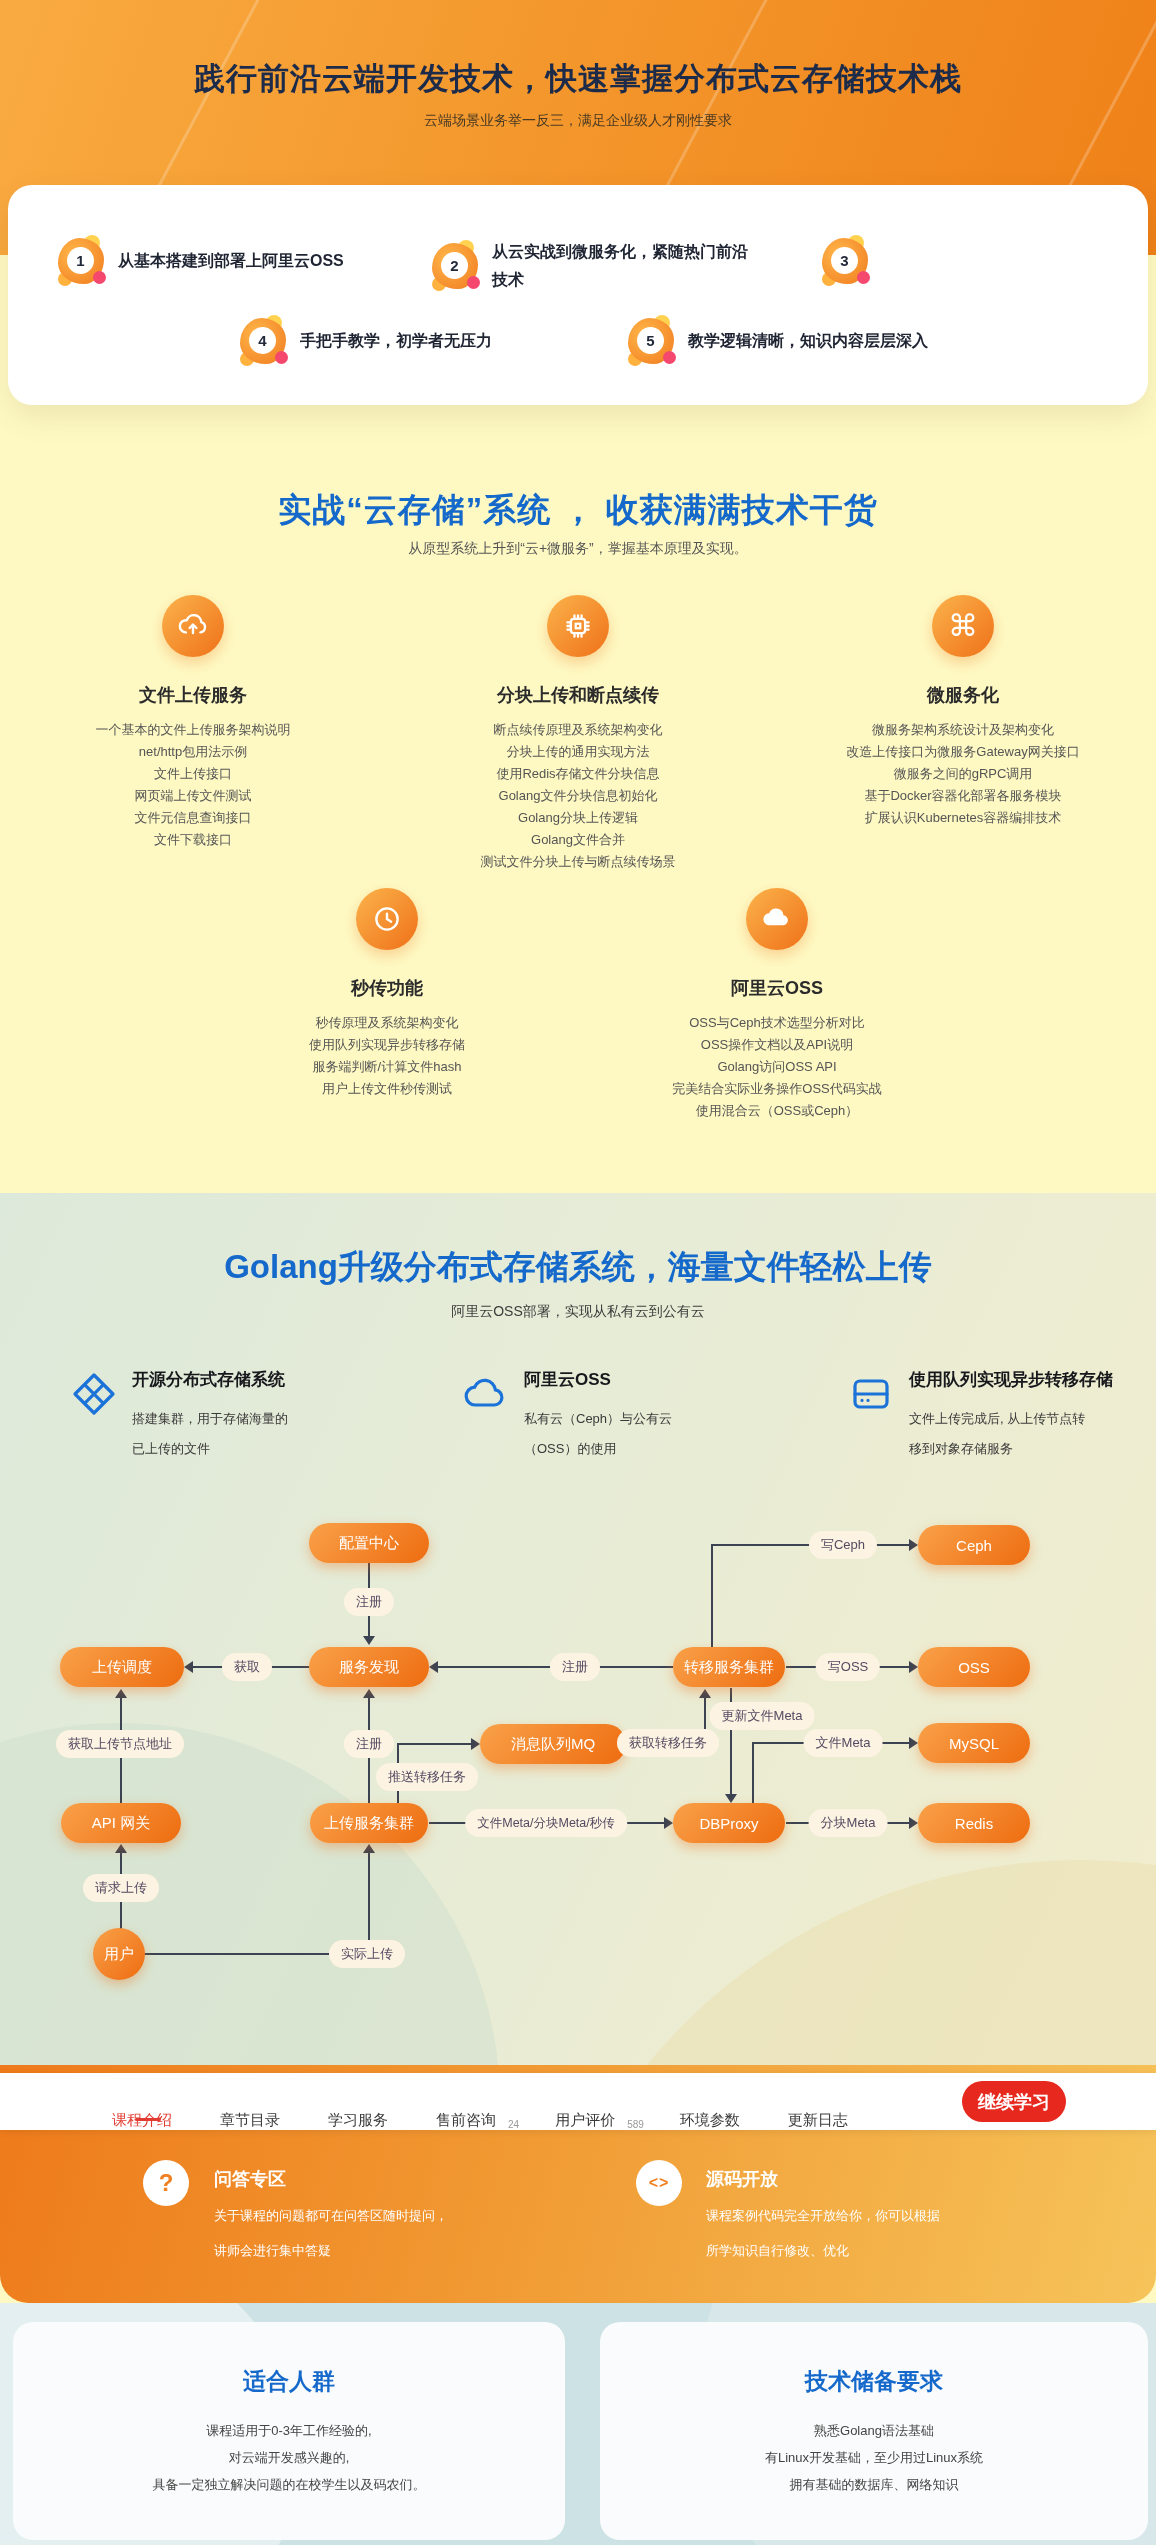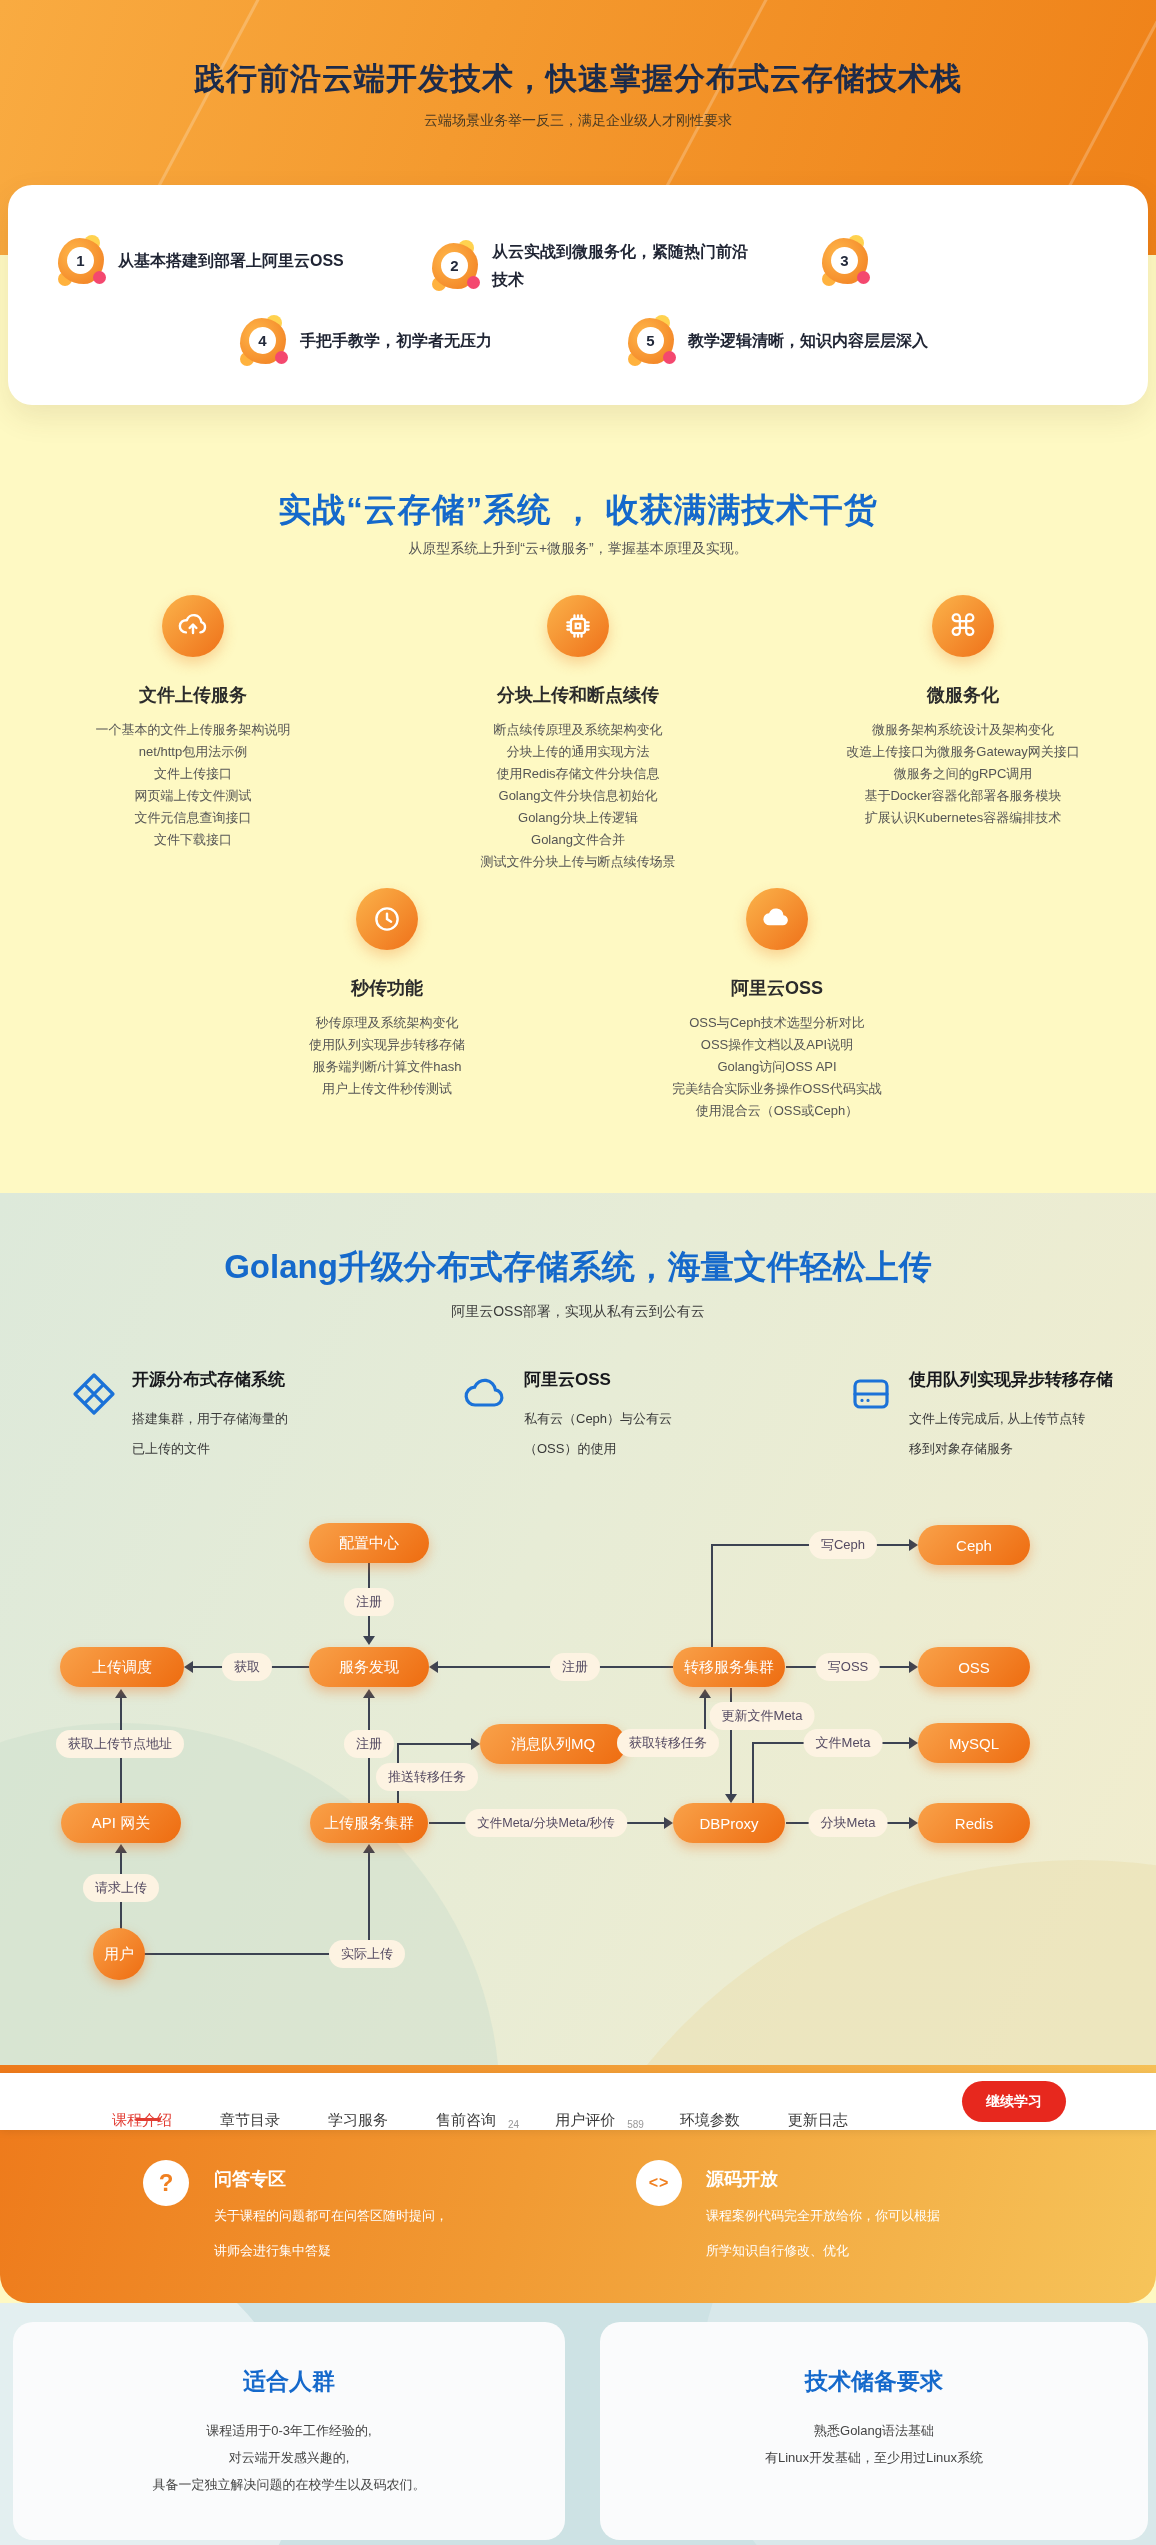--- a/index.html
+++ b/index.html
@@ -49,21 +49,21 @@
   .ar-down{border-left:6px solid transparent;border-right:6px solid transparent;border-top:9px solid #3c4352;}
   .ar-left{border-top:6px solid transparent;border-bottom:6px solid transparent;border-right:9px solid #3c4352;}
   .ar-right{border-top:6px solid transparent;border-bottom:6px solid transparent;border-left:9px solid #3c4352;}
   
   .navbar{left:0;top:2073px;width:1156px;height:57px;background:#fff;box-shadow:0 2px 8px rgba(0,0,0,.08);z-index:10;}
   .tabs{position:absolute;left:112px;top:0;height:57px;display:flex;align-items:center;gap:36px;}
   .tab{position:relative;font-size:15px;color:#3b3b3b;height:57px;display:flex;align-items:flex-end;cursor:pointer;}
   .tab sup{font-size:10px;color:#999;margin-left:12px;}
   .tab--active{color:#e23c32;}
   .tab-underline{position:absolute;left:50%;transform:translateX(-50%);bottom:9px;width:26px;height:3px;background:#e23c32;border-radius:2px;}
-  .cta{position:absolute;left:962px;top:8px;width:104px;height:41px;background:#e7281e;color:#fff;font-size:14px;font-weight:bold;border:none;border-radius:21px;display:flex;align-items:center;justify-content:center;cursor:pointer;}
+  .cta{position:absolute;left:962px;top:8px;width:104px;height:41px;background:#e7281e;color:#fff;font-size:18px;font-weight:bold;border:none;border-radius:21px;display:flex;align-items:center;justify-content:center;cursor:pointer;}
   
   .svcsec{left:0;top:2065px;width:1156px;height:238px;background:linear-gradient(105deg,#ee7a1b 0%,#f19a33 45%,#f6c45a 100%);border-radius:0 0 28px 28px;z-index:5;}
   .svc-icon{position:absolute;width:46px;height:46px;border-radius:50%;background:#fff;display:flex;align-items:center;justify-content:center;color:#f08021;font-weight:bold;}
   .svc-title{position:absolute;font-size:18px;font-weight:bold;color:#fff;}
   .svc-line{position:absolute;font-size:13px;color:#fff;}
   
   .audsec{left:0;top:2303px;width:1156px;height:242px;background:#cde2e4;overflow:hidden;}
   .aud-blob{position:absolute;border-radius:50%;background:rgba(255,255,255,.45);}
   .aud-card{position:absolute;top:2322px;height:218px;background:#fafbfc;border-radius:20px;text-align:center;z-index:6;}
   .aud-title{margin-top:44px;font-size:23px;font-weight:bold;color:#1569cb;}
@@ -393,16 +393,17 @@
       <div>课程适用于0-3年工作经验的,</div>
       <div>对云端开发感兴趣的,</div>
       <div>具备一定独立解决问题的在校学生以及码农们。</div>
     </div>
   </div>
   <div class="aud-card" style="left:600px;width:548px;">
     <div class="aud-title">技术储备要求</div>
     <div class="aud-lines">
       <div>熟悉Golang语法基础</div>
       <div>有Linux开发基础，至少用过Linux系统</div>
+      <div>拥有基础的数据库、网络知识</div>
     </div>
   </div>
 
 </div>
 
 </body></html>

